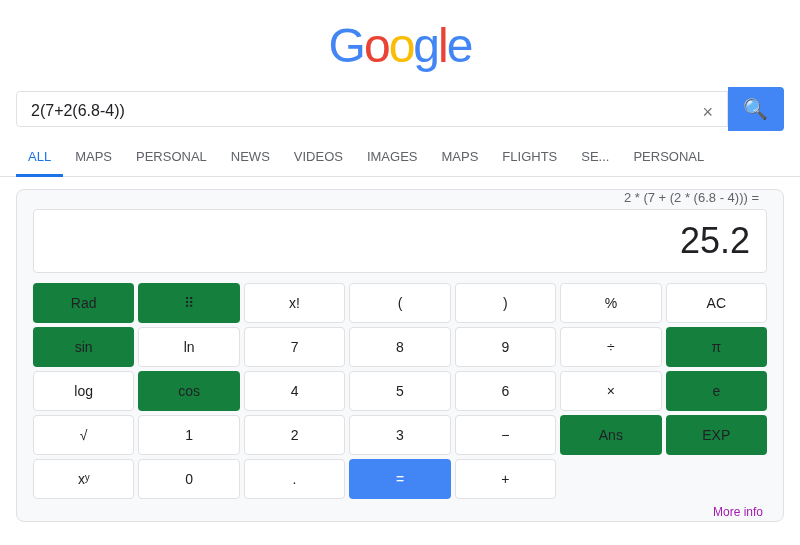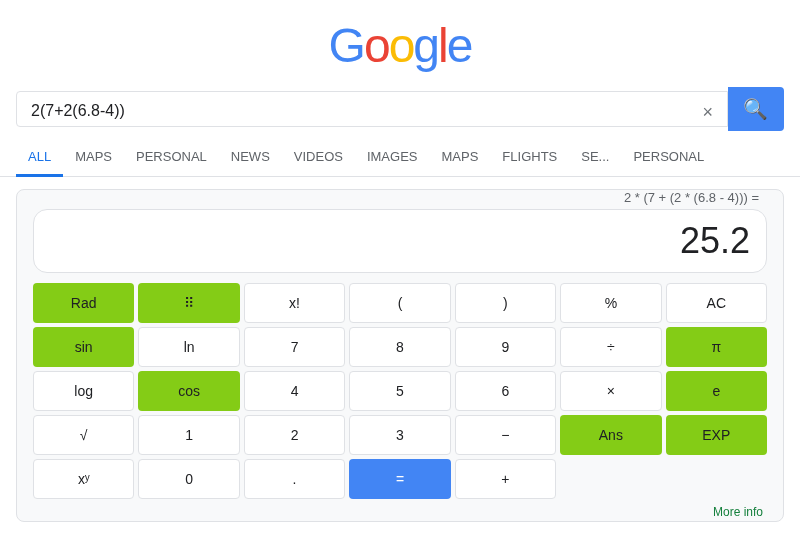--- a/index.html
+++ b/index.html
@@ -113,21 +113,21 @@
       font-size: 13px;
       color: #5f6368;
       margin-bottom: 4px;
       padding-right: 8px;
     }
 
     
     .result-display {
       background: white;
       border: 1px solid #dfe1e5;
-      border-radius: 14px;
+      border-radius: 4px;
       text-align: right;
       padding: 10px 16px;
       font-size: 36px;
       color: #202124;
       margin-bottom: 10px;
       min-height: 60px;
       display: flex;
       align-items: center;
       justify-content: flex-end;
     }
@@ -154,29 +154,29 @@
     }
     .calc-btn.white-btn {
       background: white;
       border: 1px solid #dfe1e5;
     }
     .calc-btn.blue-btn {
       background: #4285F4;
       color: white;
     }
     .calc-btn.dark-btn {
-      background: #84cc16;
+      background: #15803d;
     }
 
     
     .more-info {
       text-align: right;
       padding: 6px 4px 2px;
       font-size: 12px;
-      color: #15803d;
+      color: #a21caf;
       cursor: pointer;
     }
   </style>
 </head>
 <body>
 
 <div class="header">
   <div class="google-logo">
     <span class="logo-b">G</span><span class="logo-l">o</span><span class="logo-u">o</span><span class="logo-e">g</span><span class="logo-o2">l</span><span class="logo-g">e</span>
   </div>

